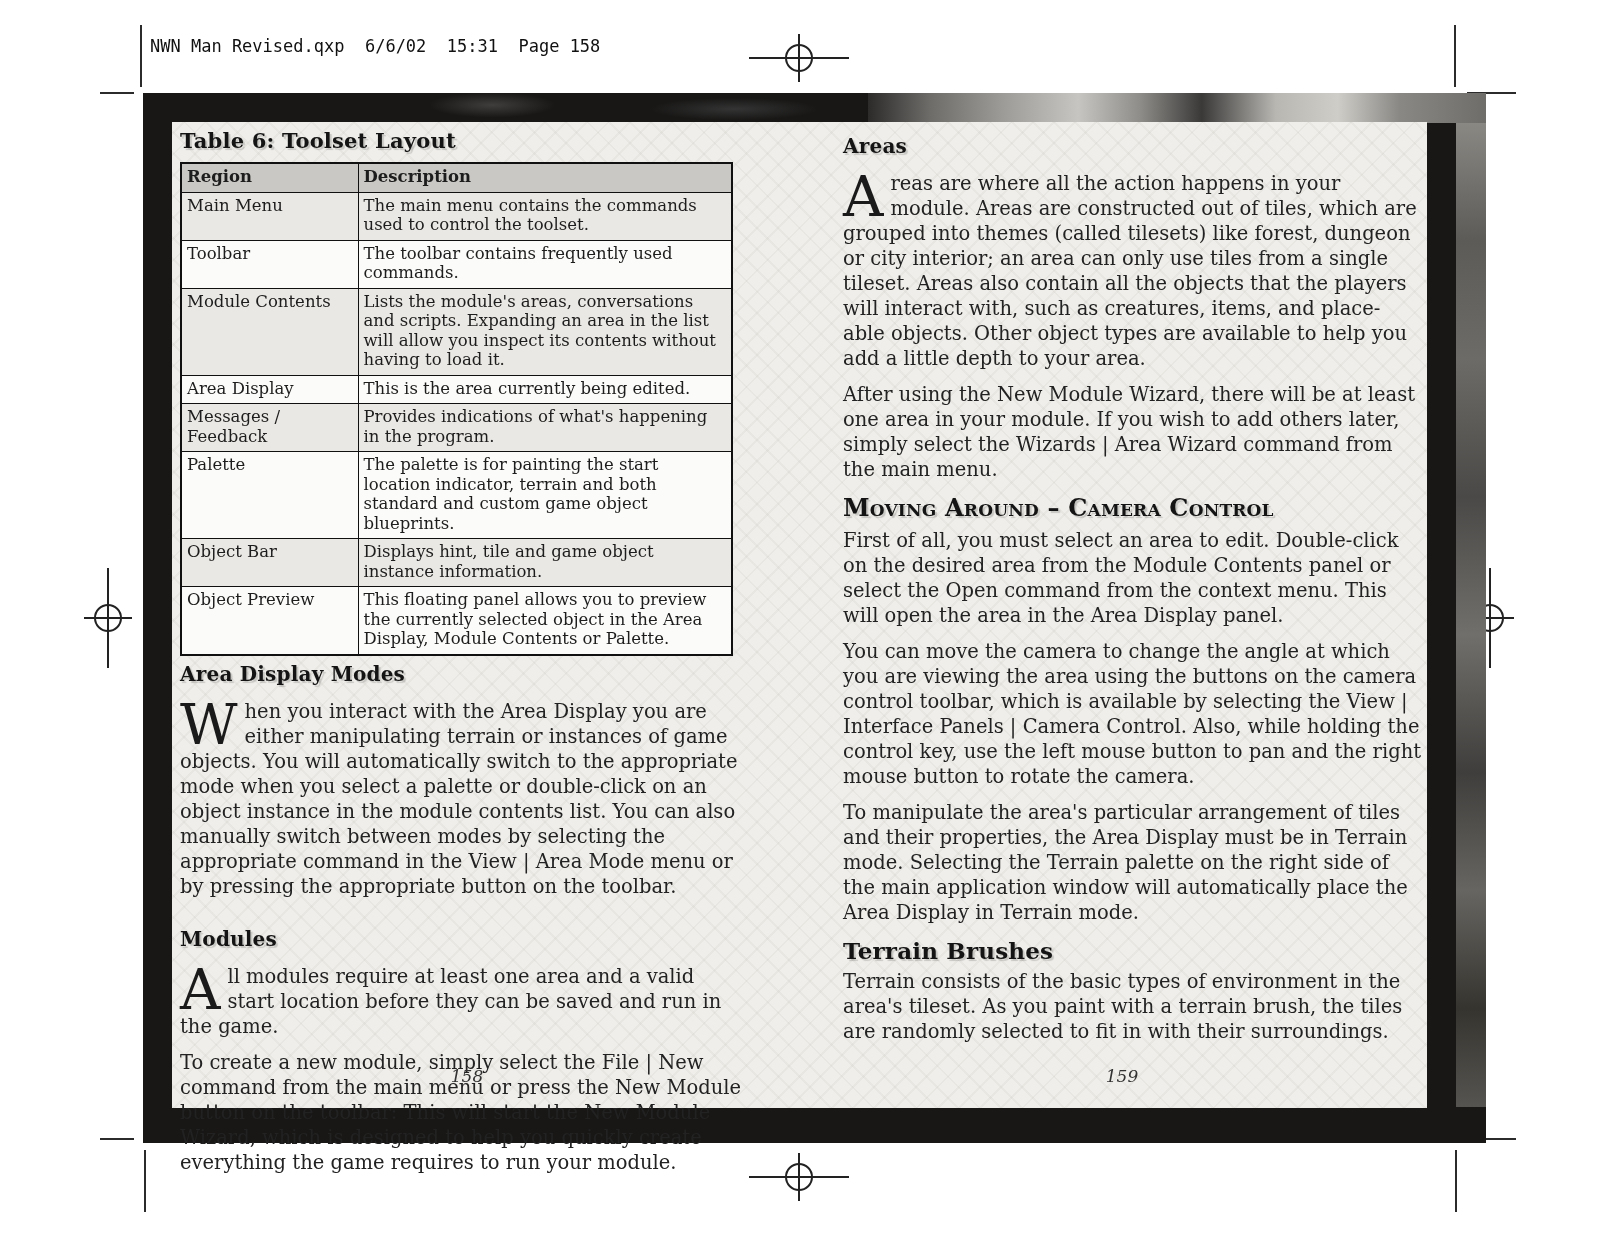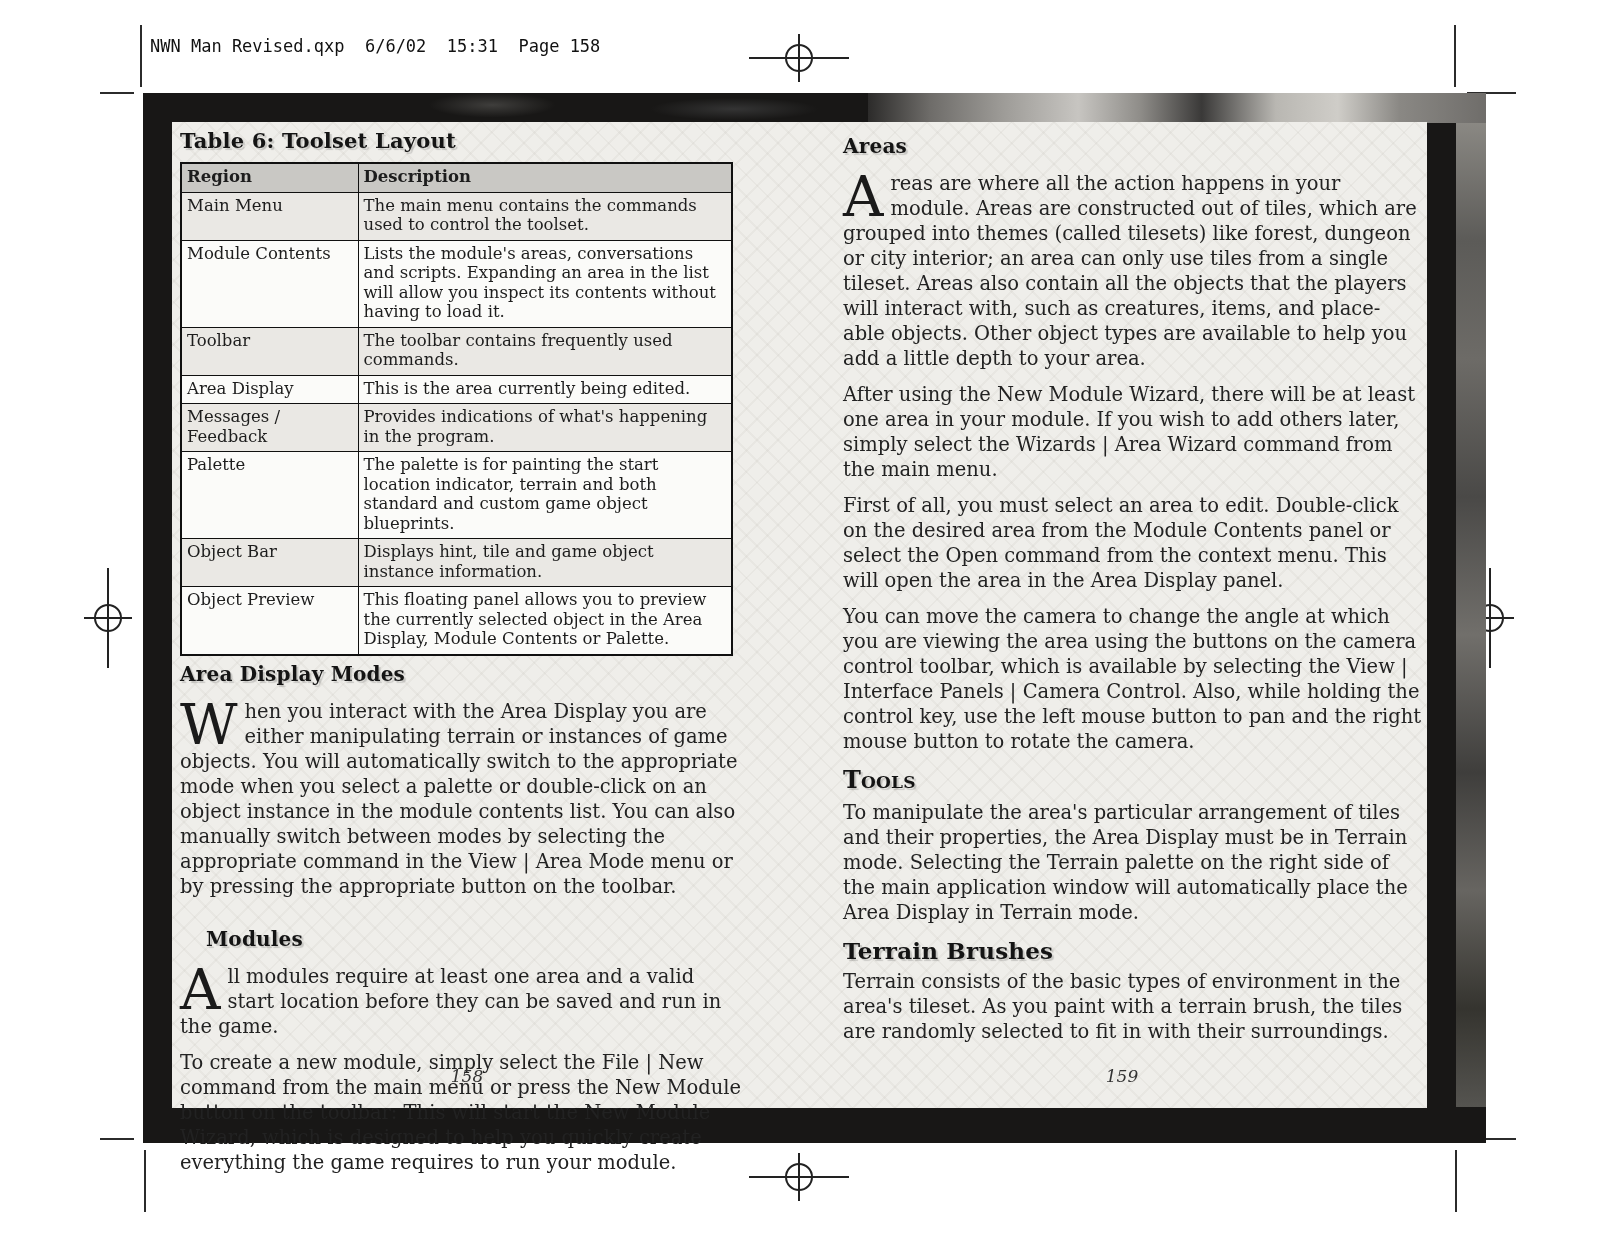--- a/index.html
+++ b/index.html
@@ -151,26 +151,26 @@
           <tbody>
               <tr>
             <th class="region-col">Region</th>
             <th>Description</th>
           </tr>
           <tr>
             <td class="region-col">Main Menu</td>
             <td>The main menu contains the commands used to control the toolset.</td>
           </tr>
           <tr>
+            <td class="region-col">Toolbar</td>
+            <td>The toolbar contains frequently used commands.</td>
+          </tr>
+          <tr>
             <td class="region-col">Module Contents</td>
             <td>Lists the module's areas, conversations and scripts. Expanding an area in the list will allow you inspect its contents without having to load it.</td>
-          </tr>
-          <tr>
-            <td class="region-col">Toolbar</td>
-            <td>The toolbar contains frequently used commands.</td>
           </tr>
           <tr>
             <td class="region-col">Area Display</td>
             <td>This is the area currently being edited.</td>
           </tr>
           <tr>
             <td class="region-col">Messages / Feedback</td>
             <td>Provides indications of what's happening in the program.</td>
           </tr>
           <tr>
@@ -186,40 +186,40 @@
             <td>This floating panel allows you to preview the currently selected object in the Area Display, Module Contents or Palette.</td>
           </tr>
         </tbody>
           </table>
 
         <h2 class="gothic section mt-big">Area Display Modes</h2>
         <p>
           <span class="dropcap">W</span><span>hen you interact with the Area Display you are either manipulating terrain or instances of game objects. You will automatically switch to the appropriate mode when you select a palette or double-click on an object instance in the module contents list. You can also manually switch between modes by selecting the appropriate command in the View | Area Mode menu or by pressing the appropriate button on the toolbar.</span>
         </p>
 
-        <h2 class="gothic section" style="margin-top:22px;margin-left:26px;">Modules</h2>
+        <h2 class="gothic section" style="margin-top:22px;">Modules</h2>
         <p>
           <span class="dropcap">A</span><span>ll modules require at least one area and a valid start location before they can be saved and run in the game.</span>
         </p>
         <p>To create a new module, simply select the File | New command from the main menu or press the New Module button on the toolbar: This will start the New Module Wizard, which is designed to help you quickly create everything the game requires to run your module.</p>
 
       </div>
 
       <div class="col col-right">
 
         <h2 class="gothic section">Areas</h2>
         <p>
           <span class="dropcap">A</span><span>reas are where all the action happens in your module. Areas are constructed out of tiles, which are grouped into themes (called tilesets) like forest, dungeon or city interior; an area can only use tiles from a single tileset. Areas also contain all the objects that the players will interact with, such as creatures, items, and place-able objects. Other object types are available to help you add a little depth to your area.</span>
         </p>
         <p>After using the New Module Wizard, there will be at least one area in your module. If you wish to add others later, simply select the Wizards | Area Wizard command from the main menu.</p>
 
+        <h3 class="gothic subhead sub-gap">Moving Around – Camera Control</h3>
         <p>First of all, you must select an area to edit. Double-click on the desired area from the Module Contents panel or select the Open command from the context menu. This will open the area in the Area Display panel.</p>
         <p>You can move the camera to change the angle at which you are viewing the area using the buttons on the camera control toolbar, which is available by selecting the View | Interface Panels | Camera Control. Also, while holding the control key, use the left mouse button to pan and the right mouse button to rotate the camera.</p>
 
-        <h3 class="gothic subhead sub-gap">Tools</h3>
         <p>To manipulate the area's particular arrangement of tiles and their properties, the Area Display must be in Terrain mode. Selecting the Terrain palette on the right side of the main application window will automatically place the Area Display in Terrain mode.</p>
 
         <h3 class="gothic subhead2 sub-gap">Terrain Brushes</h3>
         <p>Terrain consists of the basic types of environment in the area's tileset. As you paint with a terrain brush, the tiles are randomly selected to fit in with their surroundings.</p>
 
       </div>
 
       <div class="pageno pageno-left">158</div>
       <div class="pageno pageno-right">159</div>
 

